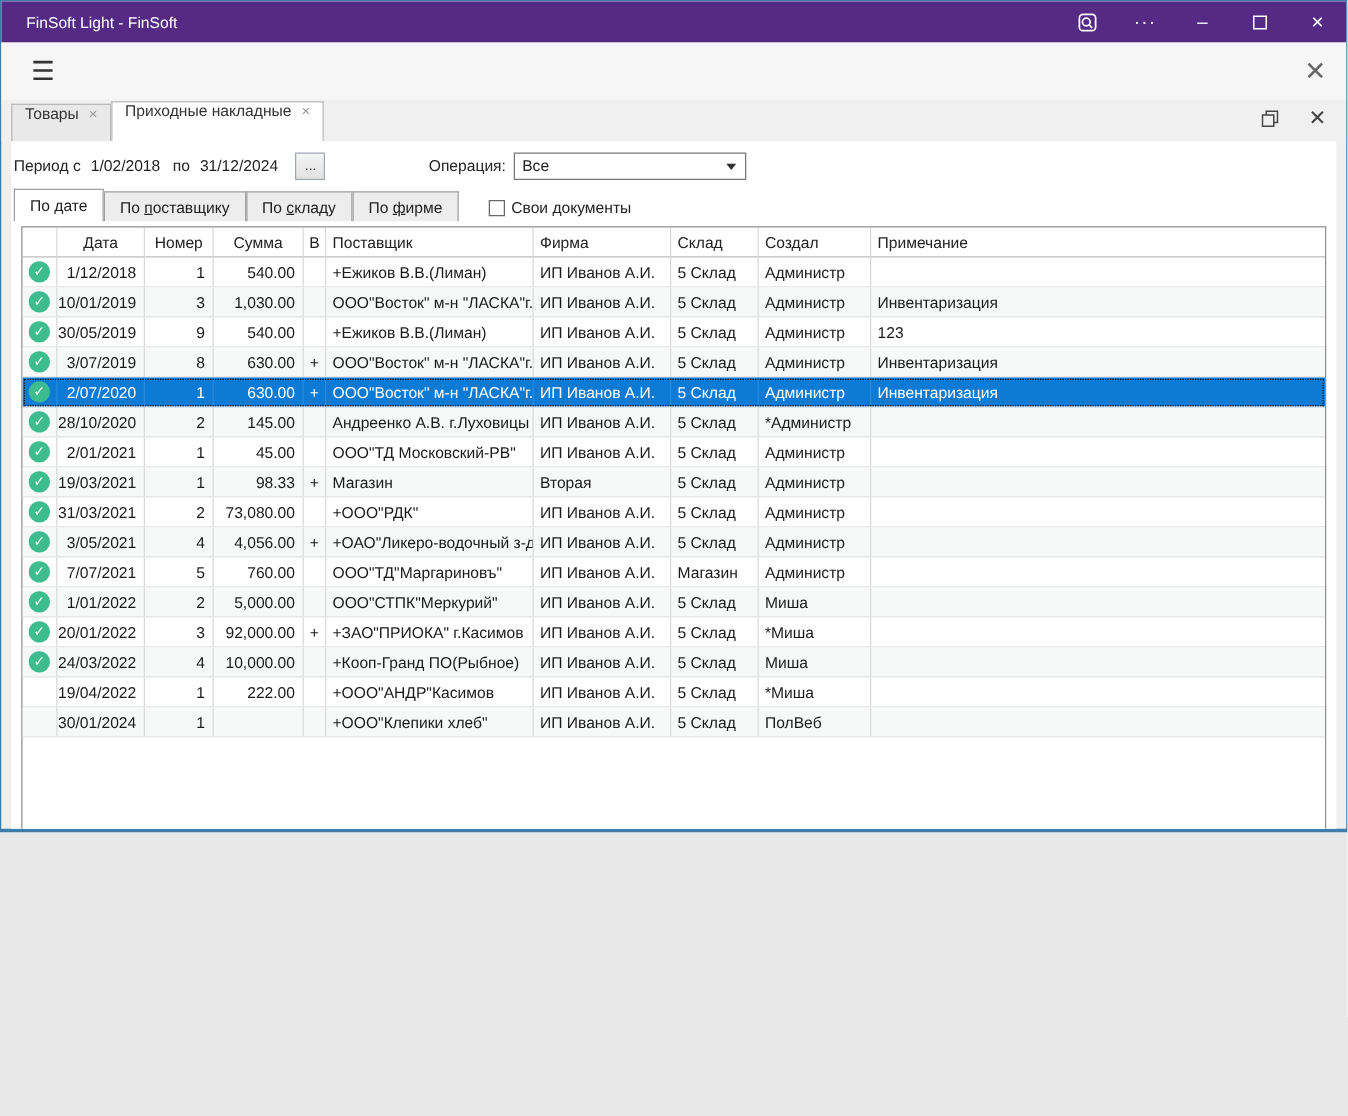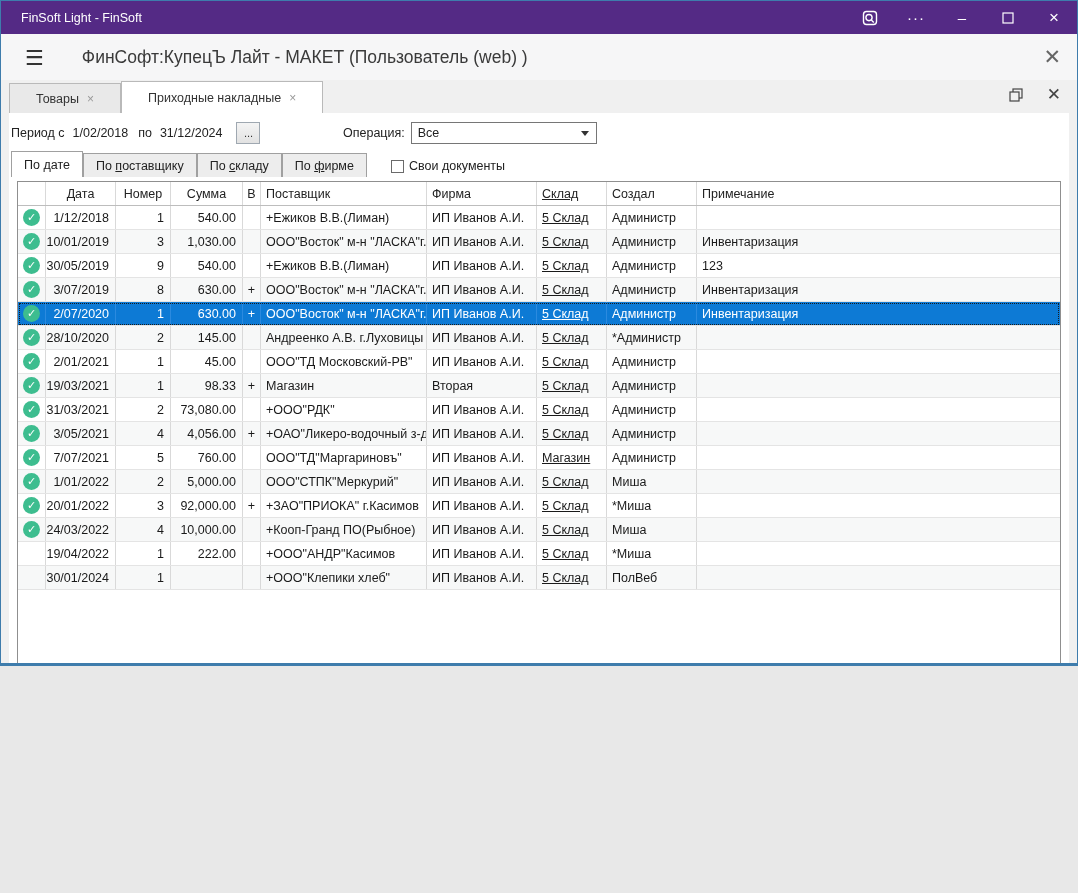--- a/index.html
+++ b/index.html
@@ -18,21 +18,21 @@
   .glyph-dots{font-size:15px;letter-spacing:1px;}
   
   .appheader{position:absolute;top:33px;left:0;right:0;height:46px;background:#f6f6f7;
     display:flex;align-items:center;}
   .hamburger{margin-left:24px;font-size:21px;color:#333;line-height:1;}
   .apptitle{margin-left:38px;font-size:17.5px;color:#3a3a3a;}
   .appclose{margin-left:auto;margin-right:16px;font-size:21px;color:#666;}
   
   .tabbar{position:absolute;top:79px;left:0;right:0;height:33px;background:#f0f0f0;
     display:flex;align-items:flex-end;padding-left:8px;}
-  .dtab{display:flex;align-items:center;gap:8px;height:30px;padding:0 26px;
+  .dtab{display:flex;gap:8px;height:30px;padding:0 10px;
     border:1px solid #b9b9b9;border-bottom:none;background:#e9e9e9;font-size:12.5px;color:#333;}
   .dtab.active{background:#fff;height:32px;}
   .dtab .tclose{color:#999;font-size:12px;}
   .tab-right{margin-left:auto;display:flex;align-items:center;gap:24px;margin-right:16px;margin-bottom:8px;}
   .tab-right .ticon{color:#444;}
   
   .doc{position:absolute;top:112px;left:8px;right:8px;height:734px;background:#fff;}
   .filter-row{position:absolute;top:8px;left:2px;right:2px;height:24px;display:flex;align-items:center;font-size:12.5px;color:#222;}
   .filter-row .lbl{margin-right:8px;}
   .datefld{margin-right:10px;}
@@ -57,21 +57,21 @@
   .trow{border-bottom:1px solid #e4e4e4;}
   .trow.alt{background:#f7f8f8;}
   .tcell{border-right:1px solid #d9d9d9;display:flex;align-items:center;white-space:nowrap;overflow:hidden;}
   .c-icon{width:28px;justify-content:center;}
   .c-date{width:70px;justify-content:flex-end;padding-right:6px;}
   .c-num{width:55px;justify-content:flex-end;padding-right:6px;}
   .c-sum{width:72px;justify-content:flex-end;padding-right:6px;}
   .c-flag{width:18px;justify-content:center;}
   .c-sup{width:166px;padding-left:5px;}
   .c-firm{width:110px;padding-left:5px;}
-  .c-stock{width:70px;padding-left:5px;text-decoration:underline;}
+  .c-stock{width:70px;padding-left:5px;}
   .c-creator{width:90px;padding-left:5px;}
   .c-note{flex:1;padding-left:5px;border-right:none;}
   .thead .c-date,.thead .c-num,.thead .c-sum{justify-content:center;padding-right:0;}
   .trow.sel{background:#0d7ad5;color:#fff;outline:1px dotted #1a1a1a;outline-offset:-2px;}
   .trow.sel .tcell{border-right-color:#2b8adf;border-bottom-color:#0d7ad5;}
   .chk{width:17px;height:17px;border-radius:50%;background:#3dbd8f;color:#fff;font-size:11px;
     display:flex;align-items:center;justify-content:center;}
   
   .pager{position:absolute;top:673px;left:8px;height:18px;display:flex;gap:3px;}
   .pgbtn{min-width:20px;height:18px;background:#fff;border:1px solid #8a8a8a;color:#111;
@@ -128,21 +128,20 @@
         </svg>
       </div>
       <div class="tb-btn">
         <span class="glyph-x">×</span>
       </div>
     </div>
   </div>
 
   <div class="appheader">
     <span class="hamburger">☰</span>
-    <span class="apptitle">ФинСофт:КупецЪ Лайт - МАКЕТ (Пользователь (web) )</span>
     <span class="appclose">✕</span>
   </div>
 
   <div class="tabbar">
     <div class="dtab">
       <span>Товары</span>
       <span class="tclose">×</span>
     </div>
     <div class="dtab active">
       <span>Приходные накладные</span>

